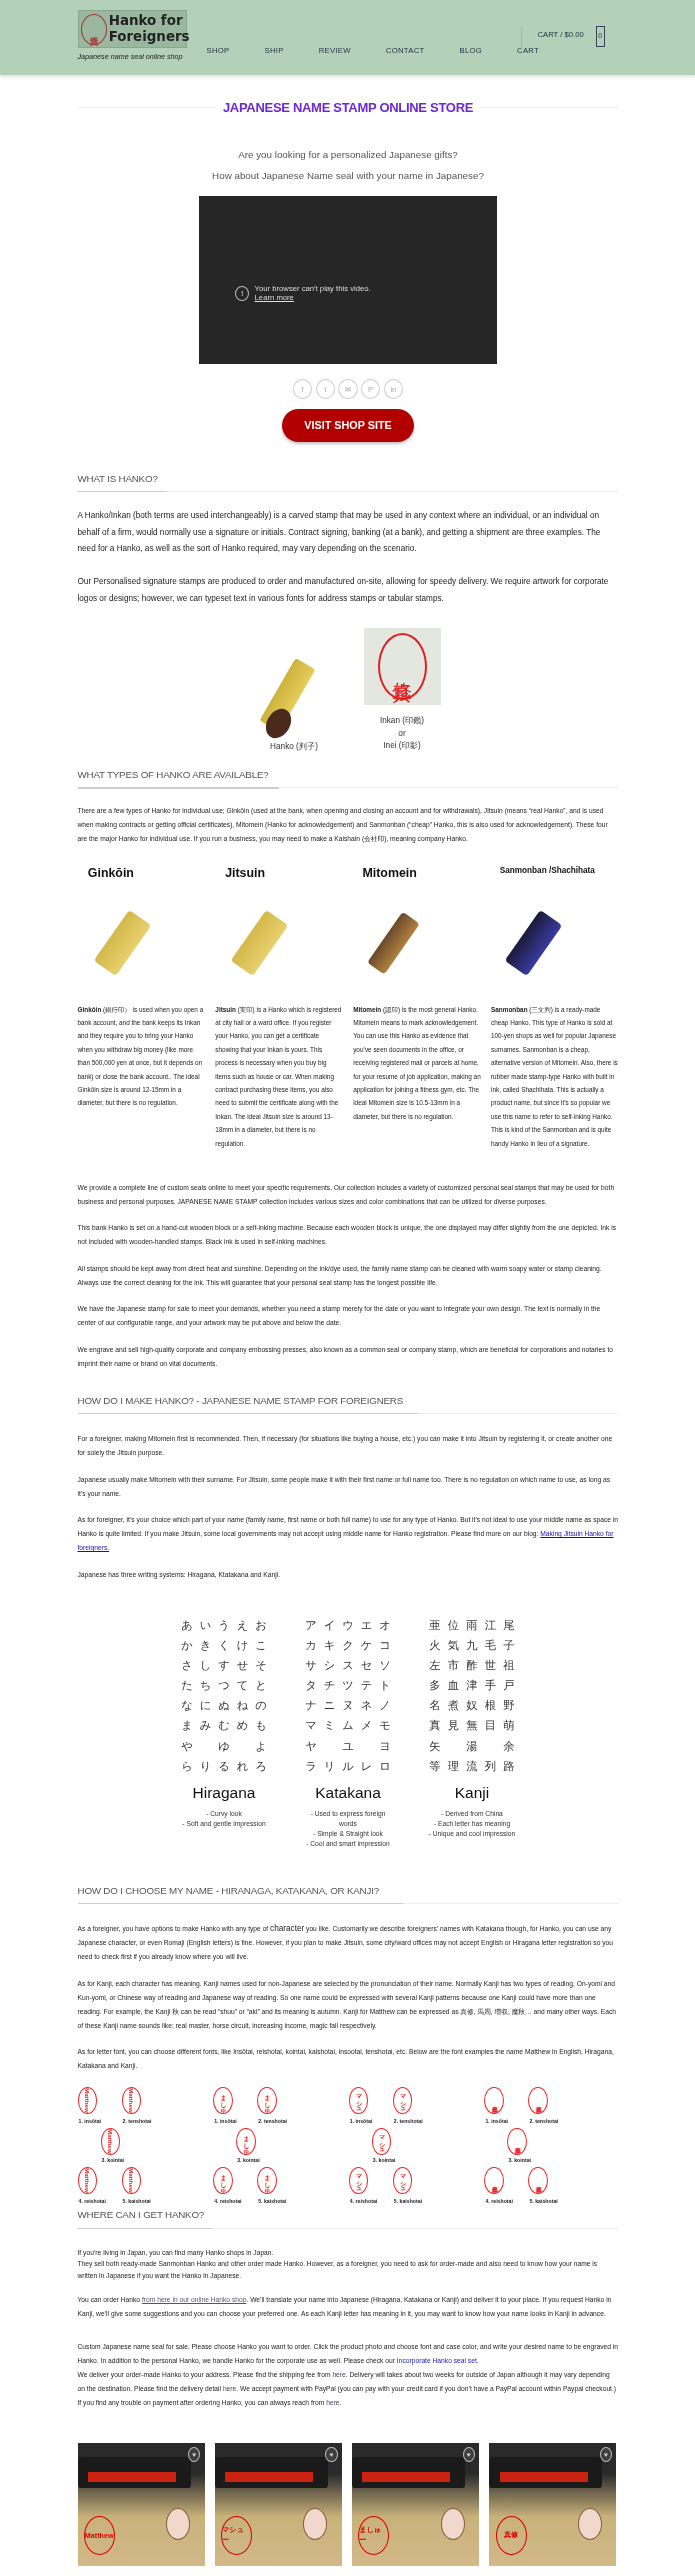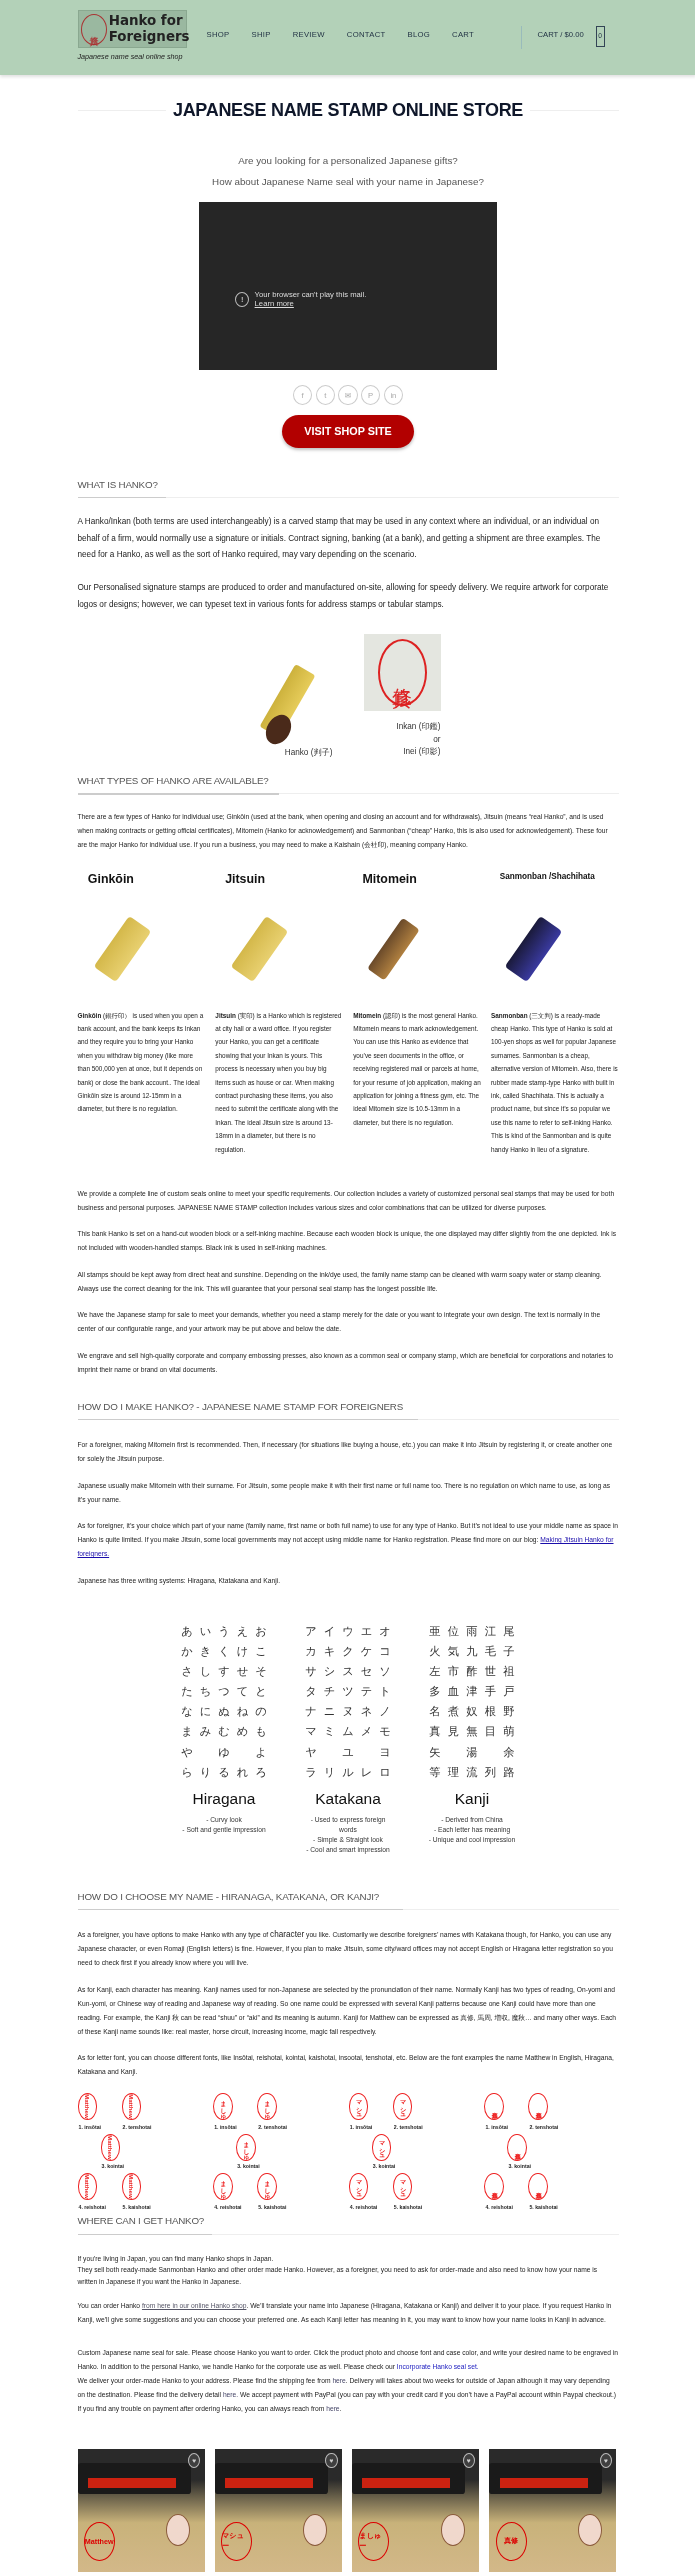--- a/index.html
+++ b/index.html
@@ -4,46 +4,46 @@
 <style>
 *{box-sizing:border-box;margin:0;padding:0}
 body{width:696px;background:#fff;font-family:"Liberation Sans",sans-serif;color:#333;font-size:7.2px}
 a{color:#1a0dab}
 .header{background:#b3d1b8;height:75px;position:relative;box-shadow:0 1.5px 3.1px rgba(0,0,0,.12)}
 .hwrap{width:541px;margin:0 auto;position:relative;height:75px}
 .logo-img{position:absolute;left:0;top:10.3px;width:109px;height:38px;background:#9ab8a0;border:0.5px solid #8aa890;display:flex;align-items:center}
 .logo-seal{width:26px;height:31px;border:1.5px solid #a33;border-radius:50%;margin-left:2.1px;color:#a33;font-size:9.3px;display:flex;align-items:center;justify-content:center;writing-mode:vertical-rl;font-family:"DejaVu Serif",serif}
 .logo-text{font-weight:bold;font-size:13.4px;color:#222;line-height:16.5px;margin-left:2.1px;font-family:"DejaVu Sans",sans-serif}
 .tagline{position:absolute;left:0;top:52px;font-style:italic;font-size:7.2px;color:#222}
-.nav{position:absolute;left:129px;top:30px;display:flex;gap:0}
+.nav{position:absolute;left:129px;top:46px;display:flex;gap:13px}
 .nav a{color:#234;text-decoration:none;font-size:7.7px;margin-right:22px;letter-spacing:0.3px}
 .navsep{position:absolute;left:443px;top:26px;width:0.5px;height:23px;background:#9bb}
 .cart{position:absolute;left:460px;top:30px;font-size:7.7px;color:#234}
 .cart-badge{position:absolute;left:518px;top:26px;width:9.3px;height:20.6px;border:1px solid #345;font-size:6.7px;text-align:center;padding-top:5.2px;color:#234}
 .main{width:541px;margin:0 auto}
 .title-row{display:flex;align-items:center;margin-top:25px}
 .title-row .line{flex:1;height:1.5px;background:#eee}
-.title-row h1{font-size:18px;font-weight:bold;color:#0f172a;padding:0 7.2px;letter-spacing:-0.3px}
+.title-row h1{font-size:13px;font-weight:bold;color:#6d28d9;padding:0 7.2px;letter-spacing:-0.3px}
 .intro{text-align:center;margin-top:30px;font-size:9.8px;color:#555;line-height:20.6px}
 .video{background:#262626;margin:10.3px auto 0;position:relative}
 .video-msg{position:absolute;display:flex;align-items:center;color:#ddd;font-size:7.7px}
 .video-msg .ex{width:14.4px;height:15.5px;border:1.5px solid #bbb;border-radius:50%;display:flex;align-items:center;justify-content:center;font-weight:bold;color:#bbb;margin-right:5.2px}
 .video-msg a{color:#ddd;display:block}
 .social{display:flex;justify-content:center;gap:3.1px;margin-top:14.4px}
 .social span{width:19.6px;height:20.6px;border:1px solid #ccc;border-radius:50%;display:flex;align-items:center;justify-content:center;color:#aaa;font-size:7.7px}
 .visit{display:block;margin:9.3px auto 0;width:132px;height:33px;background:#b20000;color:#fff;border:none;border-radius:16.5px;font-size:10.8px;font-weight:bold;box-shadow:0 2.1px 3.1px rgba(0,0,0,.25);font-family:"Liberation Sans",sans-serif}
 h2.sec{font-size:9.8px;font-weight:normal;color:#555;margin-top:31px;padding-bottom:7.2px;border-bottom:1.5px solid #eee;position:relative;letter-spacing:-0.2px}
 h2.sec span.u{position:absolute;left:0;bottom:-1.5px;height:1.5px;background:#ccc}
 p.body{font-size:8.2px;line-height:16.5px;margin-top:16.5px;color:#222}
 p.small{font-size:6.7px;line-height:14px;margin-top:12.4px;color:#222}
 .figrow{display:flex;justify-content:center;gap:31px;margin-top:20.6px}
 .hanko-stick{width:77px;height:149px;position:relative}
 .stick{position:absolute;left:20.6px;top:31px;width:23px;height:72px;background:linear-gradient(90deg,#cdb23d,#e6cc5a);transform:rotate(30deg);border-radius:3.1px}
 .stick-end{position:absolute;left:11.3px;top:80px;width:23px;height:31px;background:#4a2a1a;border-radius:50%;transform:rotate(30deg)}
-.fig-cap{text-align:right;font-size:8.2px;color:#333;line-height:12.4px}
+.fig-cap{text-align:center;font-size:8.2px;color:#333;line-height:12.4px}
 .inkan-img{width:77px;height:77px;background:#e4e6e0;display:flex;align-items:center;justify-content:center;margin:0 auto}
 .inkan-seal{width:49px;height:67px;border:2.1px solid #d22;border-radius:50%;color:#d22;font-size:19.6px;display:flex;align-items:center;justify-content:center;writing-mode:vertical-rl;font-family:"DejaVu Serif",serif}
 .types-img{display:flex;justify-content:space-between;margin-top:20.6px;height:124px}
 .types-img .t{width:129px;position:relative}
 .types-img .t h3{font-size:12.4px;font-weight:bold;color:#111;margin-left:10.3px}
 .types-img .cyl{position:absolute;left:31px;top:46px;width:27px;height:62px;border-radius:4.1px;transform:rotate(35deg)}
 .cols{display:flex;gap:10.3px;margin-top:12.4px}
 .cols .c{flex:1;font-size:6.4px;line-height:13.4px;color:#222}
 .kana{display:flex;justify-content:center;gap:31px;margin-top:36px}
 .kana .g{width:93px;text-align:center}
@@ -96,21 +96,21 @@
     <div class="line"></div>
   </div>
   <div class="intro">
     <div>Are you looking for a personalized Japanese gifts?</div>
     <div>How about Japanese Name seal with your name in Japanese?</div>
   </div>
   <div class="video" style="width:298px;height:168px">
     <div class="video-msg" style="left:36px;top:88px">
       <div class="ex">!</div>
       <div>
-        <div>Your browser can't play this mail.</div>
+        <div>Your browser can't play this video.</div>
         <a href="#">Learn more</a>
       </div>
     </div>
   </div>
   <div class="social">
     <span>f</span>
     <span>t</span>
     <span>✉</span>
     <span>P</span>
     <span>in</span>

